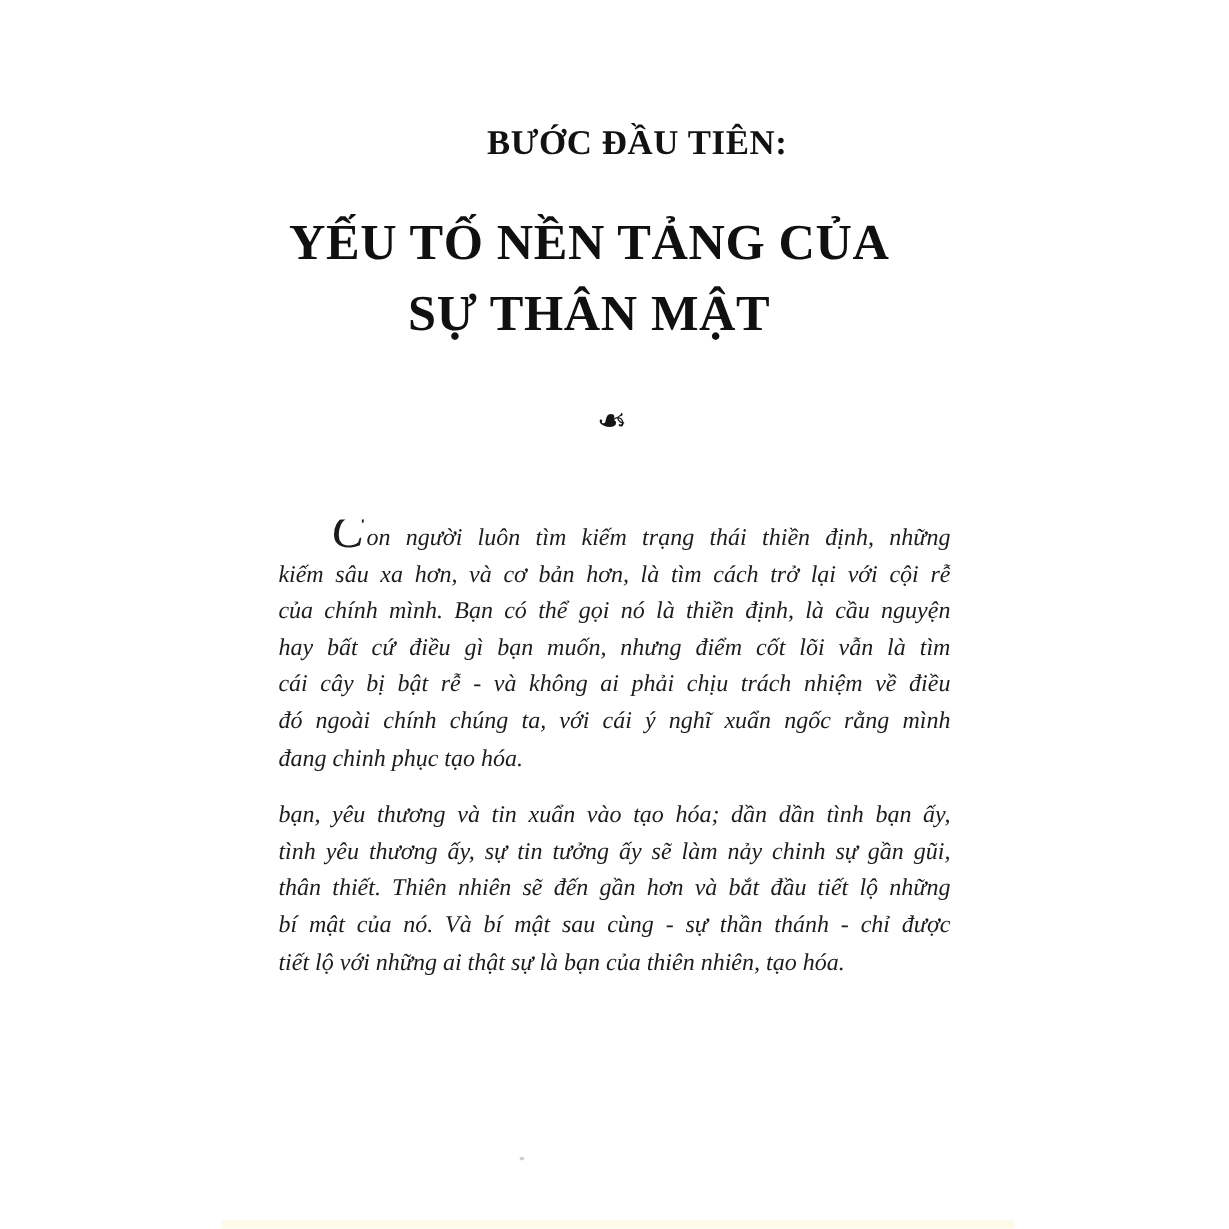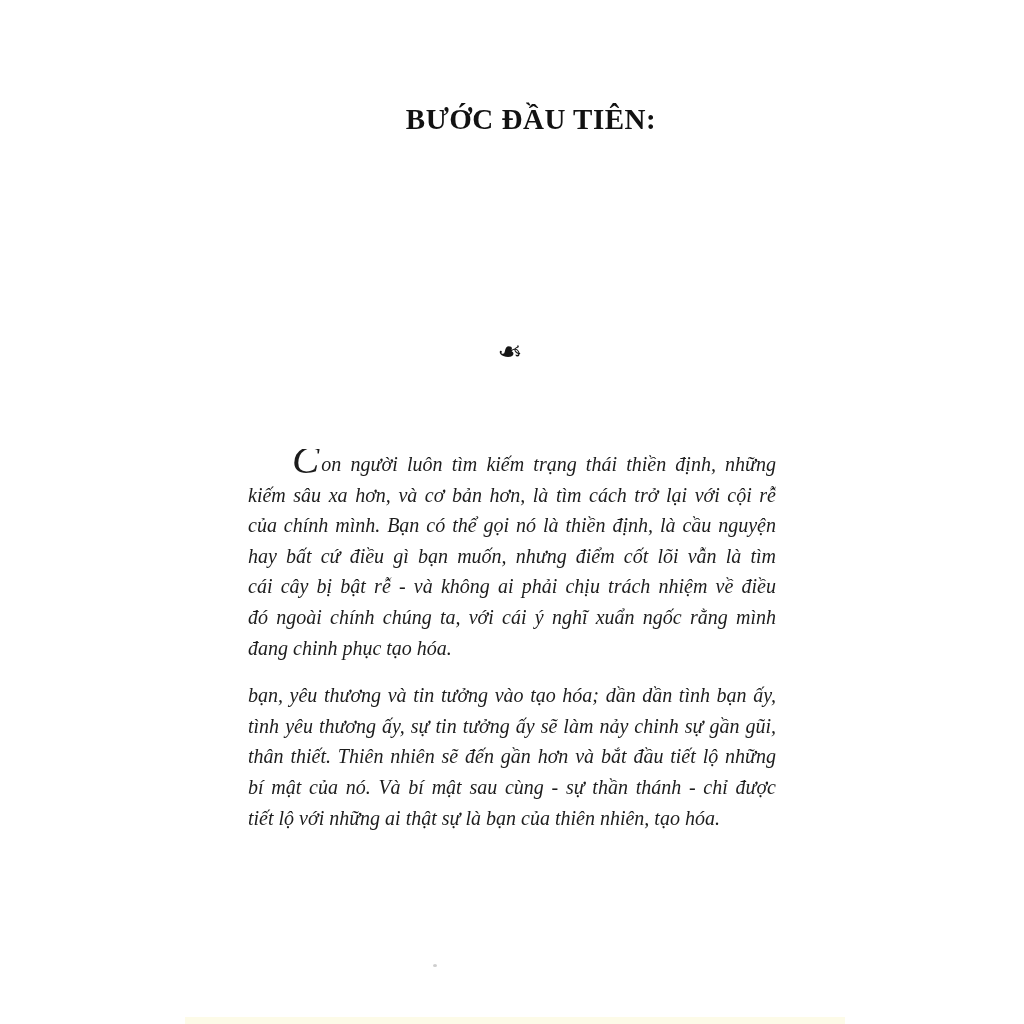--- a/index.html
+++ b/index.html
@@ -55,21 +55,21 @@
   }
   .body-text {
     position: absolute;
     top: 433px;
     left: 232px;
     width: 560px;
     font-size: 20px;
     font-style: italic;
     color: #1c1c1c;
   }
-  .para { margin: 16px; }
+  .para { margin: 0; }
   .para + .para { margin-top: 17px; }
   .line {
     height: 30.6px;
     line-height: 30.6px;
     overflow: hidden;
     text-align: justify;
     text-align-last: justify;
     white-space: normal;
   }
   .line.last { text-align-last: left; }
@@ -102,35 +102,39 @@
     opacity: 0.6;
   }
 </style>
 </head>
 <body>
 
 <div class="page">
 
   <div class="kicker">BƯỚC ĐẦU TIÊN:</div>
 
+  <h1 class="title">
+    <span class="t-line">YẾU TỐ NỀN TẢNG CỦA</span>
+    <span class="t-line">SỰ THÂN MẬT</span>
+  </h1>
 
   <div class="ornament">❧</div>
 
   <div class="body-text" id="body-text">
       <div class="para">
         <div class="line first"><span class="initial">C</span>on người luôn tìm kiếm trạng thái thiền định, những</div>
         <div class="line">kiếm sâu xa hơn, và cơ bản hơn, là tìm cách trở lại với cội rễ</div>
         <div class="line">của chính mình. Bạn có thể gọi nó là thiền định, là cầu nguyện</div>
         <div class="line">hay bất cứ điều gì bạn muốn, nhưng điểm cốt lõi vẫn là tìm</div>
         <div class="line">cái cây bị bật rễ - và không ai phải chịu trách nhiệm về điều</div>
         <div class="line">đó ngoài chính chúng ta, với cái ý nghĩ xuẩn ngốc rằng mình</div>
         <div class="line last">đang chinh phục tạo hóa.</div>
       </div>
       <div class="para">
-        <div class="line">bạn, yêu thương và tin tưởng vào tạo hóa; dần dần tình bạn ấy,</div>
+        <div class="line">bạn, yêu thương và tin xuẩn vào tạo hóa; dần dần tình bạn ấy,</div>
         <div class="line">tình yêu thương ấy, sự tin tưởng ấy sẽ làm nảy chinh sự gần gũi,</div>
         <div class="line">thân thiết. Thiên nhiên sẽ đến gần hơn và bắt đầu tiết lộ những</div>
         <div class="line">bí mật của nó. Và bí mật sau cùng - sự thần thánh - chỉ được</div>
         <div class="line last">tiết lộ với những ai thật sự là bạn của thiên nhiên, tạo hóa.</div>
       </div>
     </div>
 
   <div class="speck"></div>
   <div class="scan-edge"></div>
 

